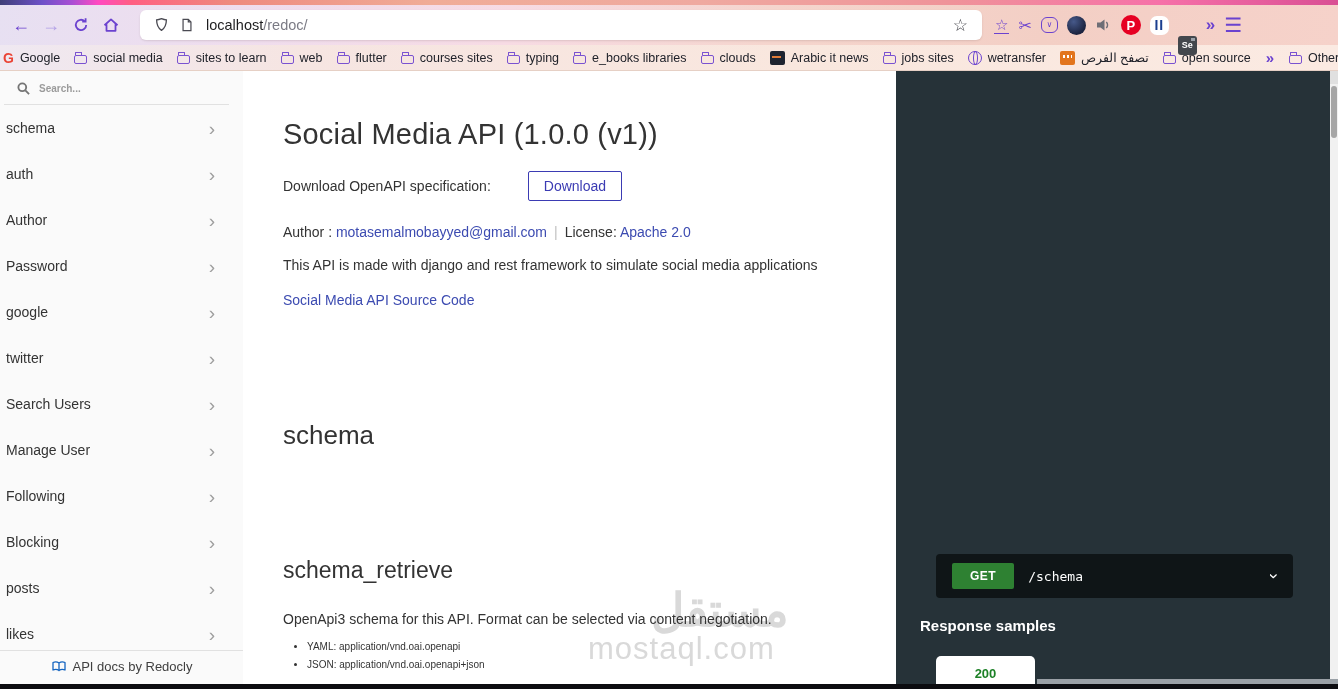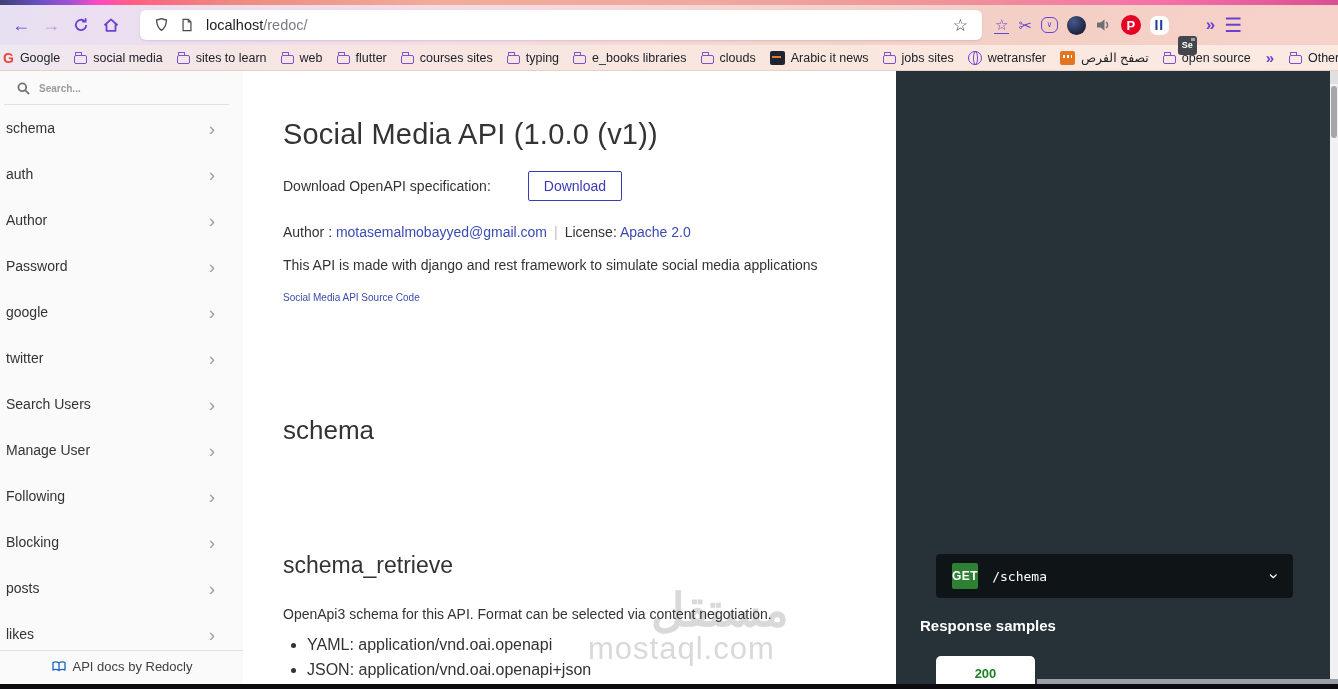--- a/index.html
+++ b/index.html
@@ -81,32 +81,32 @@
   .wm-ar { left:408px; top:512px; font-size:46px; font-weight:bold; }
   .wm-en { left:345px; top:560px; font-size:31px; letter-spacing:1px; }
   h1.api-title { font-size:29px; font-weight:400; color:#333; margin-top:47px; letter-spacing:.2px; }
   .dl-row { margin-top:20px; display:flex; align-items:center; font-size:14px; color:#333;gap:23px; }
   .dl-btn { margin-left:14px; border:1px solid #3b3bb3; color:#3b3bb3; background:#fff;
     padding:6px 15px; font-size:14px; border-radius:2px; font-family:inherit; cursor:pointer; }
   .author-row { margin-top:23px; font-size:14px; color:#333; }
   a.lnk { color:#3c4bb1; text-decoration:none; }
   .pipe { color:#c0c0c0; margin:0 7px; }
   .desc { margin-top:17px; font-size:14px; color:#333; }
-  .src-row { margin-top:19px; font-size:10px; }
+  .src-row { margin-top:19px; font-size:14px; }
   h2.sec { font-size:26px; font-weight:400; color:#333; margin-top:112px; }
   h3.op { font-size:23px; font-weight:400; color:#333; margin-top:106px; }
   .op-desc { margin-top:27px; font-size:14px; color:#333; }
   ul.fmt { margin-top:14px; padding-left:24px; }
-  ul.fmt li { font-size:16px; color:#333; margin-bottom:7px; }
+  ul.fmt li { font-size:10px; color:#333; margin-bottom:7px; }
 
   .right-panel { flex:1; background:#263238; position:relative; overflow:hidden; }
   .op-box { position:absolute; left:40px; top:483px; width:357px; height:44px; background:#0f1517;
     border-radius:4px; display:flex; align-items:center; padding:0 16px; }
   .method-badge { background:#2e8132; color:#fff; font-size:12px; font-weight:bold;
-    padding:6px 0; border-radius:2px; letter-spacing:.5px; }
+    padding:6px 18px; border-radius:2px; letter-spacing:.5px; }
   .op-path { font-family:"DejaVu Sans Mono", monospace; color:#fff; font-size:13px; margin-left:14px;text-align:right; }
   .op-chevron { margin-left:auto; color:#fff; font-size:17px; transform:rotate(90deg); }
   .rs-title { position:absolute; left:24px; top:546px; color:#fff; font-size:15px; font-weight:bold; }
   .tab-200 { position:absolute; left:40px; top:585px; width:99px; height:44px; background:#fff;
     border-radius:5px; color:#1d8127; font-weight:bold; font-size:13px;
     display:flex; justify-content:center; padding-top:10px; }
 
   .page-scrollbar { width:8px; background:#f1f1f1; position:relative; flex:none; }
   .sb-btn { height:13px; background:#e0e0e0; }
   .sb-thumb { position:absolute; left:1px; right:1px; top:15px; height:52px; background:#a6a6a6; border-radius:3px; }

